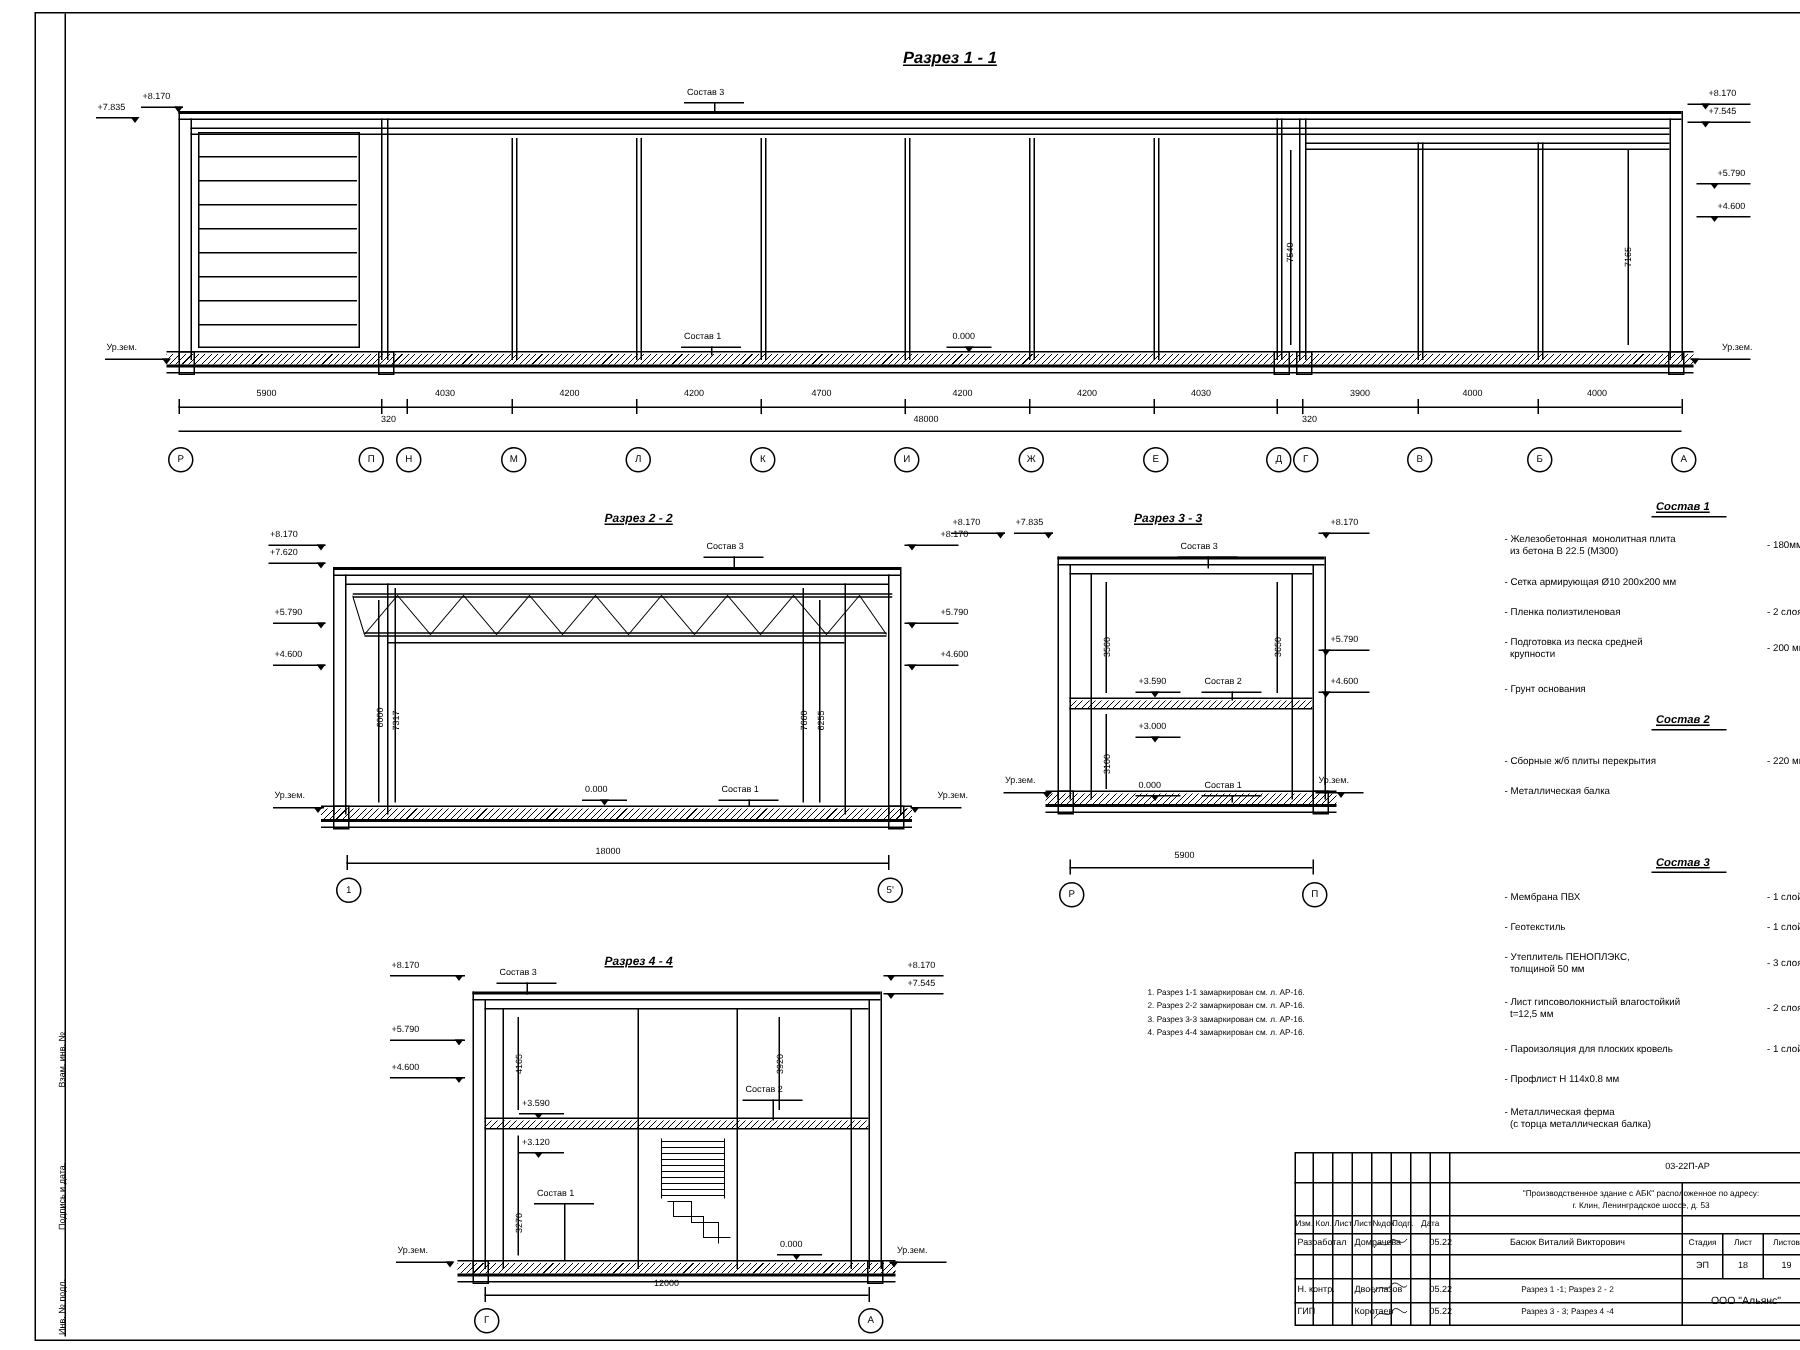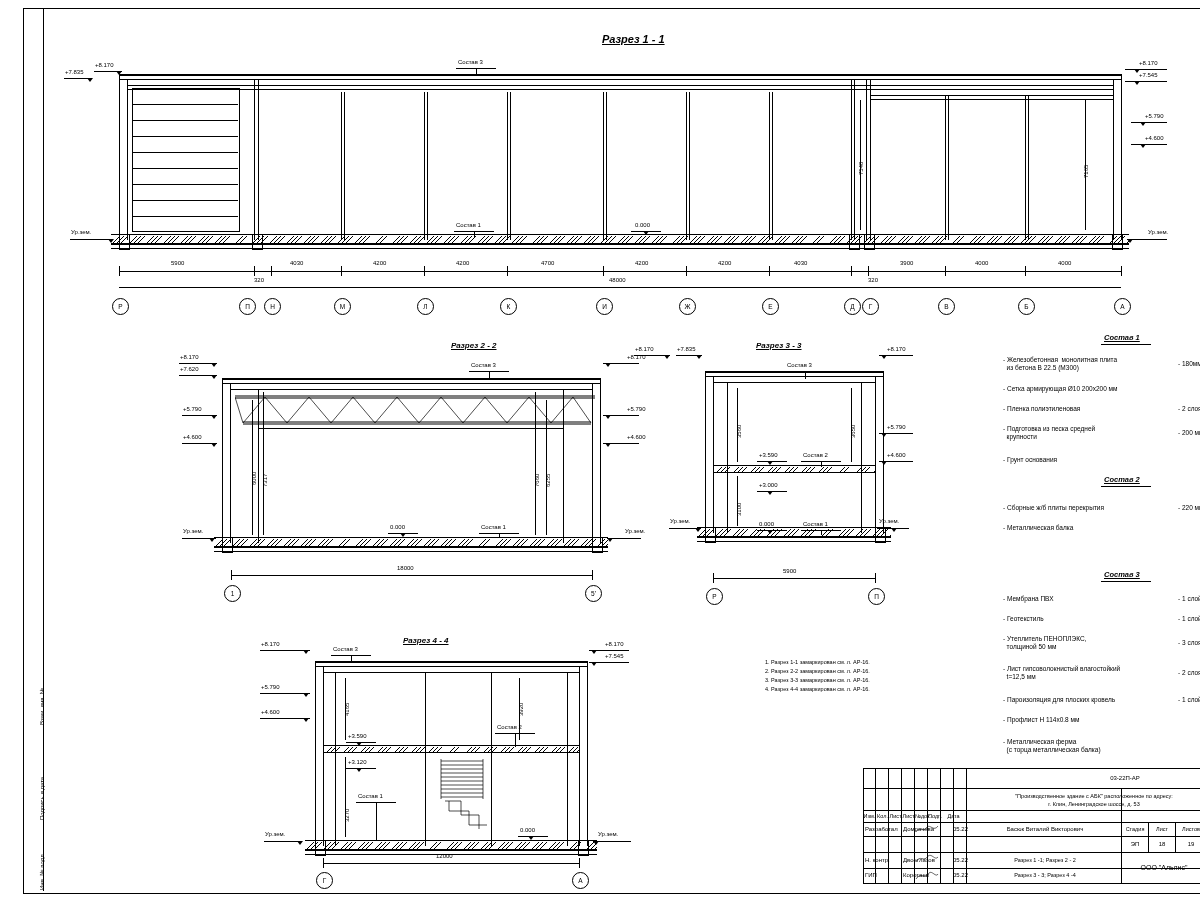--- a/index.html
+++ b/index.html
@@ -184,21 +184,21 @@
   <div class="circ" style="left:485px;top:298px;">К</div>
   <div class="circ" style="left:581px;top:298px;">И</div>
   <div class="circ" style="left:664px;top:298px;">Ж</div>
   <div class="circ" style="left:747px;top:298px;">Е</div>
   <div class="circ" style="left:829px;top:298px;">Д</div>
   <div class="circ" style="left:847px;top:298px;">Г</div>
   <div class="circ" style="left:923px;top:298px;">В</div>
   <div class="circ" style="left:1003px;top:298px;">Б</div>
   <div class="circ" style="left:1099px;top:298px;">А</div>
 
-  <div class="subt" style="left:388px;top:341px;margin-left:48px;">Разрез 2 - 2</div>
+  <div class="subt" style="left:388px;top:341px;">Разрез 2 - 2</div>
 
   <div class="ln h2" style="left:207px;top:378px;width:378px;"></div>
   <div class="ln h1" style="left:207px;top:383px;width:378px;"></div>
   <div class="ln h1" style="left:215px;top:389px;width:362px;"></div>
   <div class="ln v1" style="left:207px;top:378px;height:165px;"></div>
   <div class="ln v1" style="left:215px;top:383px;height:160px;"></div>
   <div class="ln v1" style="left:577px;top:383px;height:160px;"></div>
   <div class="ln v1" style="left:585px;top:378px;height:165px;"></div>
 
   <svg class="trs" style="left:220px;top:392px;" width="360" height="36">

